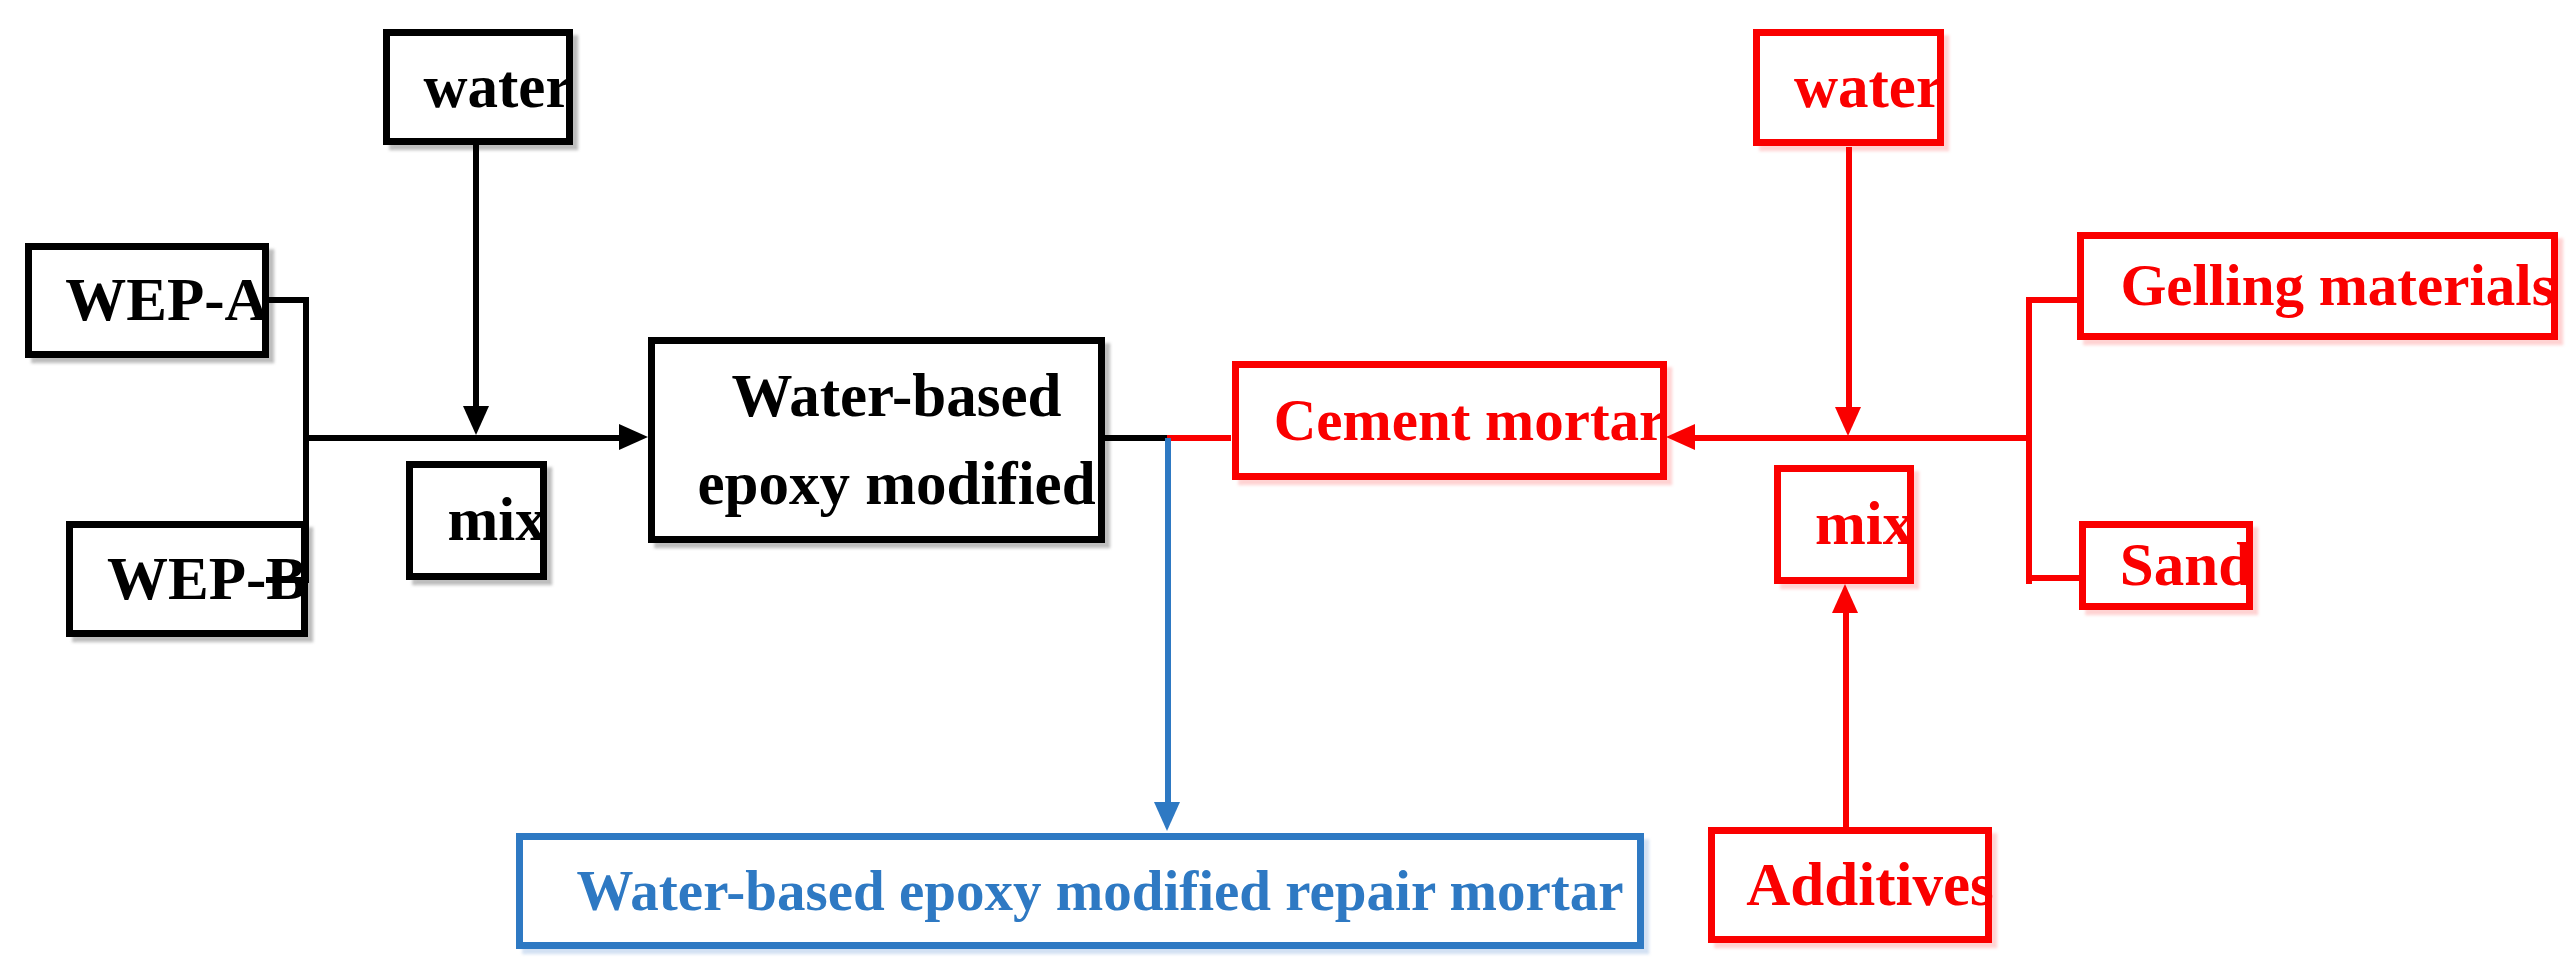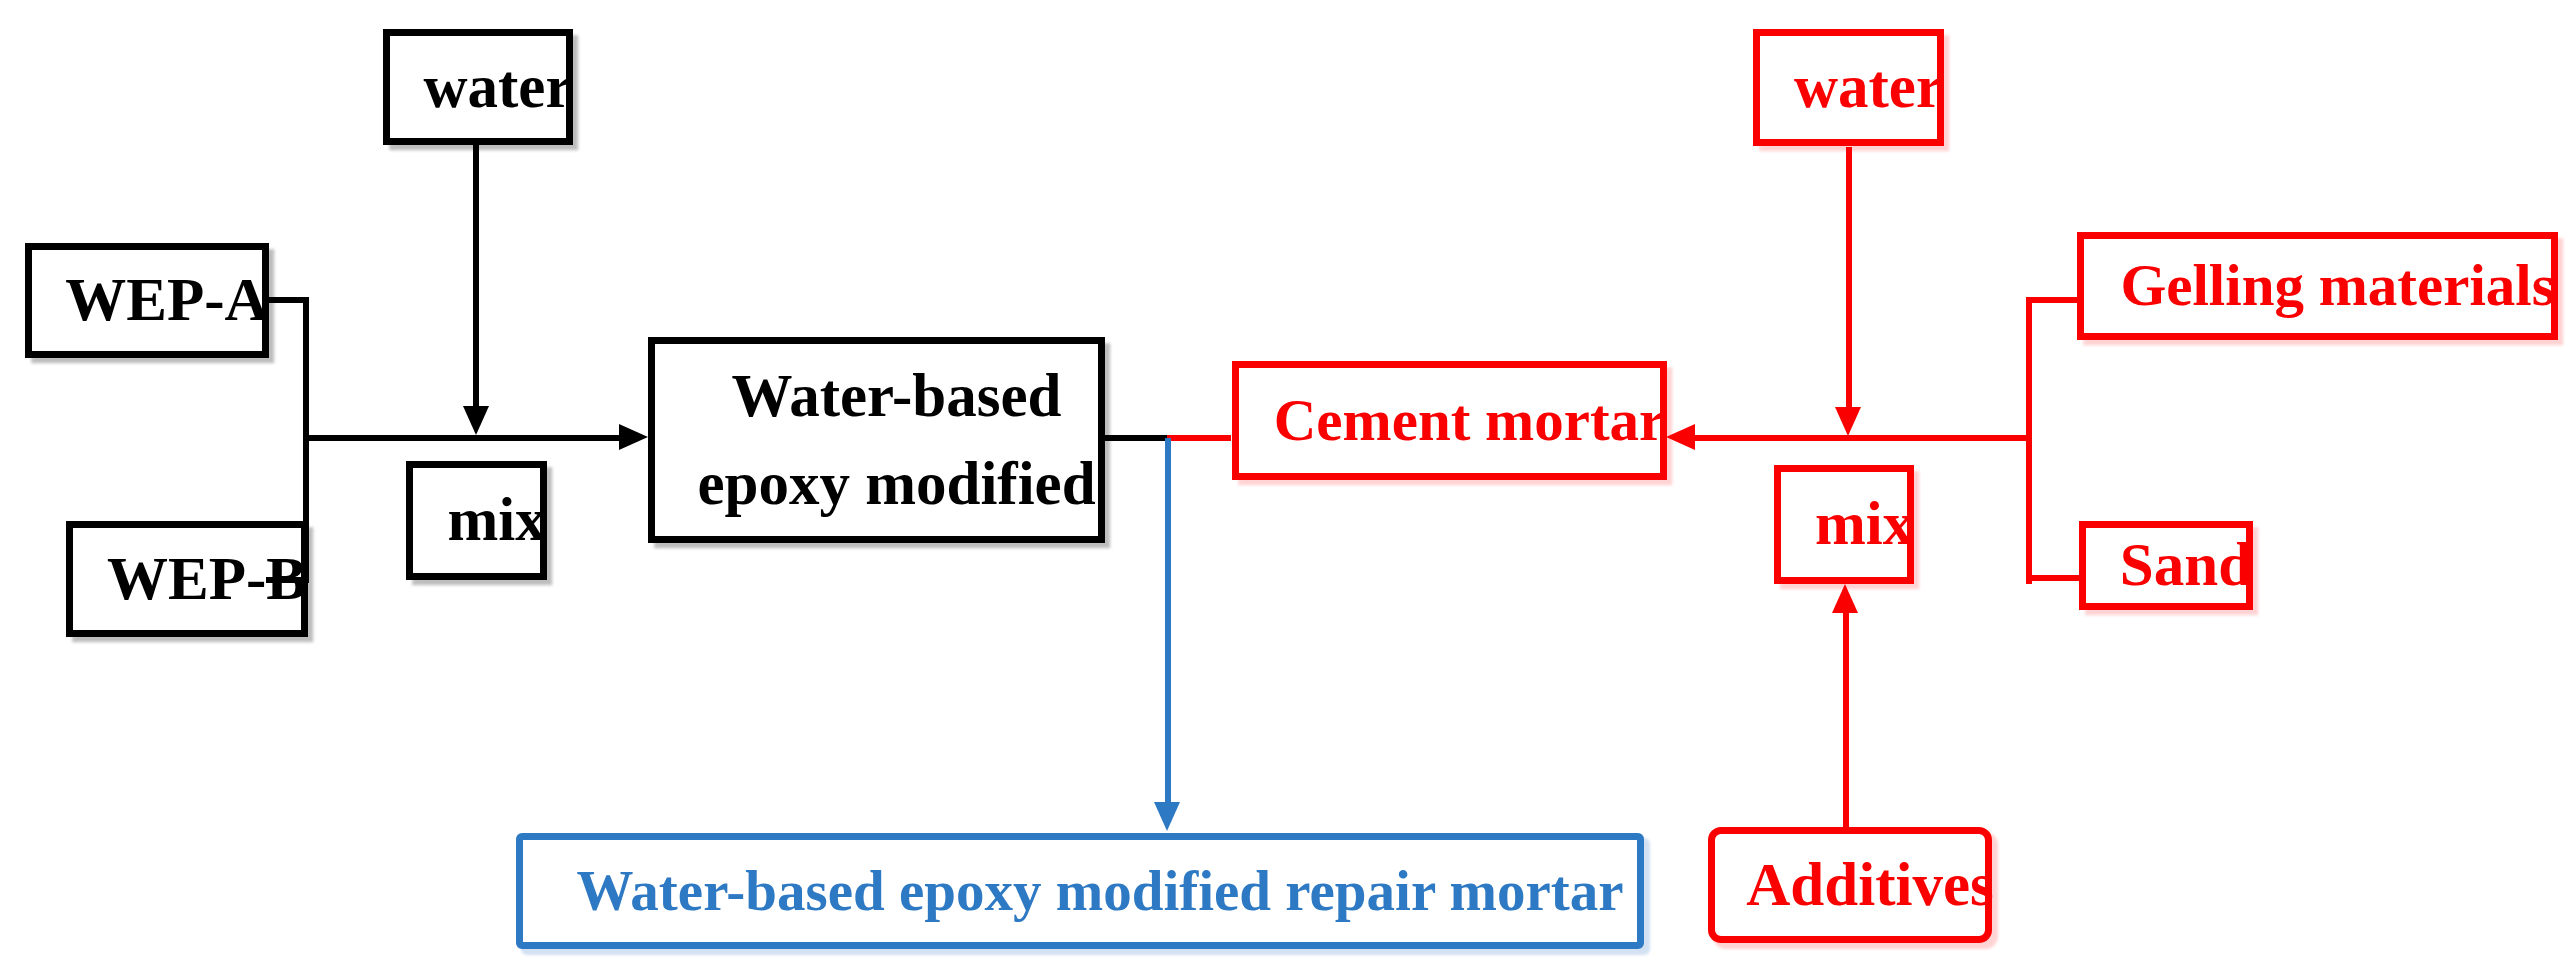--- a/index.html
+++ b/index.html
@@ -93,21 +93,21 @@
   </div>
 
   <div class="box red" style="left:2079px;top:521px;width:174px;height:89px;">
     <span>Sand</span>
   </div>
 
   <div class="box red" style="left:1774px;top:465px;width:140px;height:119px;">
     <span>mix</span>
   </div>
 
-  <div class="box red" style="left:1708px;top:827px;width:284px;height:116px;border-radius:13px;">
+  <div class="box red" style="left:1708px;top:827px;width:284px;height:116px;">
     <span>Additives</span>
   </div>
 
   <div class="hline red" style="left:1167px;top:435px;width:64px;height:6.4px;"></div>
 
   <div class="arrow left red" style="left:1666px;top:424px;"></div>
   <div class="hline red" style="left:1694px;top:435px;width:338px;height:6.4px;"></div>
 
   <div class="vline red" style="left:1846px;top:147px;width:6.4px;height:261px;"></div>
   <div class="arrow down red" style="left:1835px;top:407px;"></div>
@@ -115,18 +115,18 @@
   <div class="vline red" style="left:2026px;top:297px;width:6.4px;height:287px;"></div>
   <div class="hline red" style="left:2026px;top:297px;width:53px;height:6.4px;"></div>
   <div class="hline red" style="left:2026px;top:575px;width:53px;height:6.4px;"></div>
 
   <div class="vline red" style="left:1843px;top:611px;width:6.4px;height:216px;"></div>
   <div class="arrow up red" style="left:1832px;top:584px;"></div>
 
   <div class="vline blue" style="left:1165px;top:438px;width:6.4px;height:365px;"></div>
   <div class="arrow down blue" style="left:1154px;top:802px;"></div>
 
-  <div class="box blue fs62" style="left:516px;top:833px;width:1128px;height:116px;border-radius:6px;">
+  <div class="box blue fs62" style="left:516px;top:833px;width:1128px;height:116px;">
     <span>Water-based epoxy modified repair mortar</span>
   </div>
 
 </div>
 
 
 </body></html>

